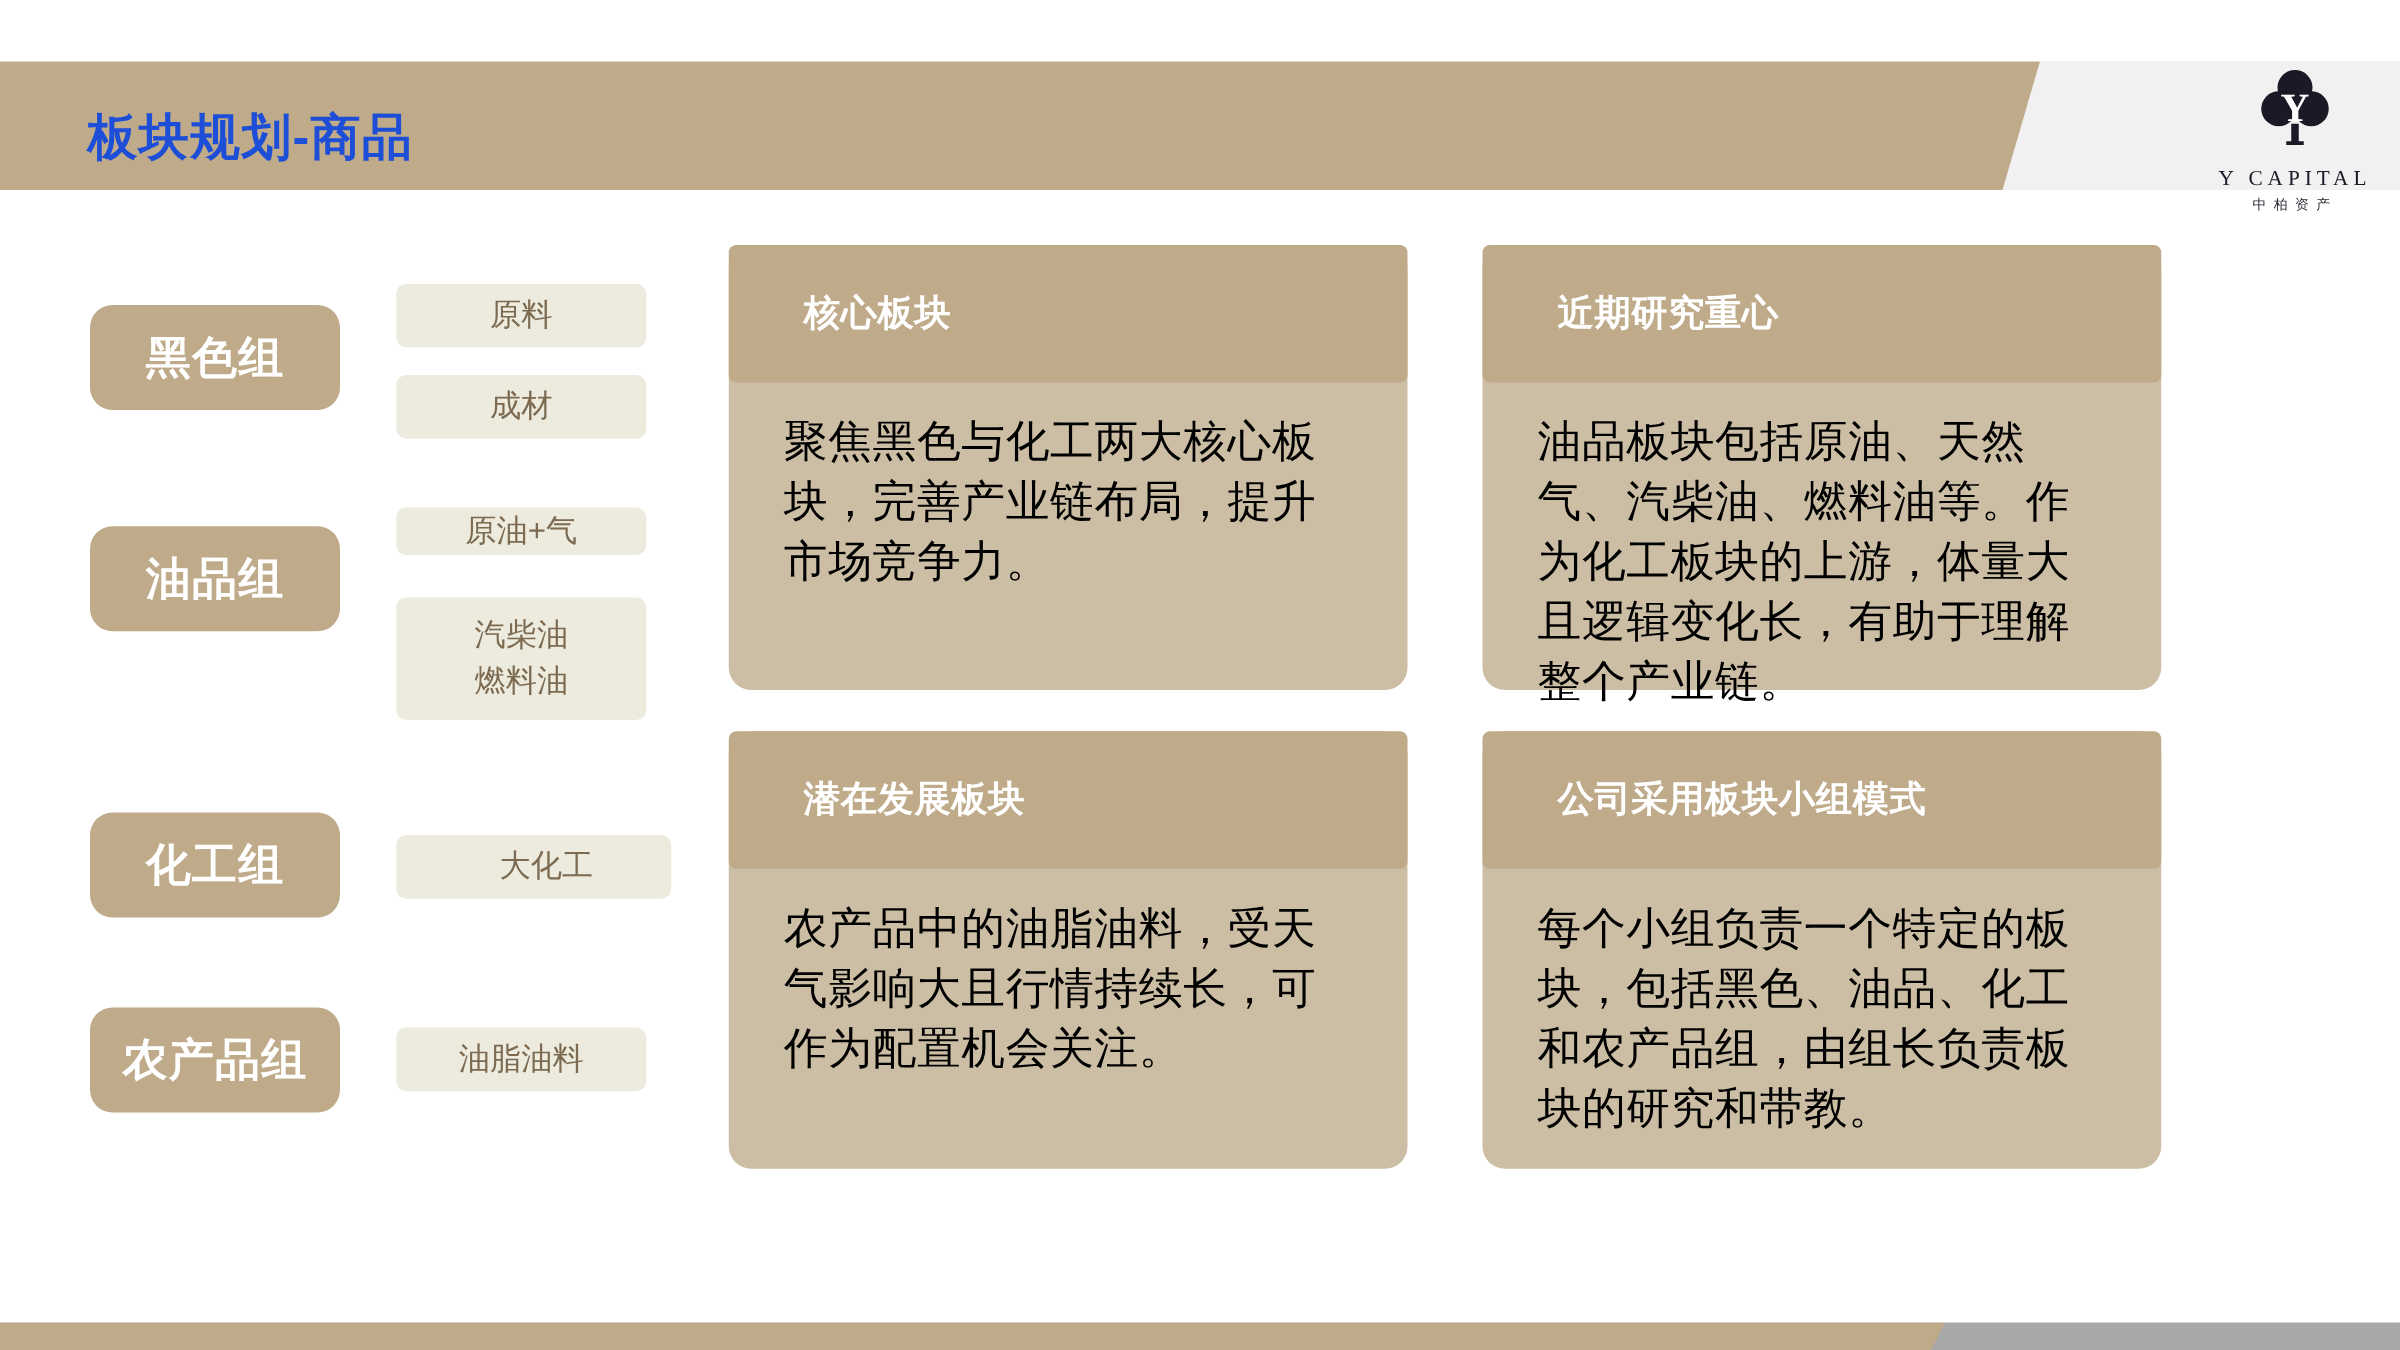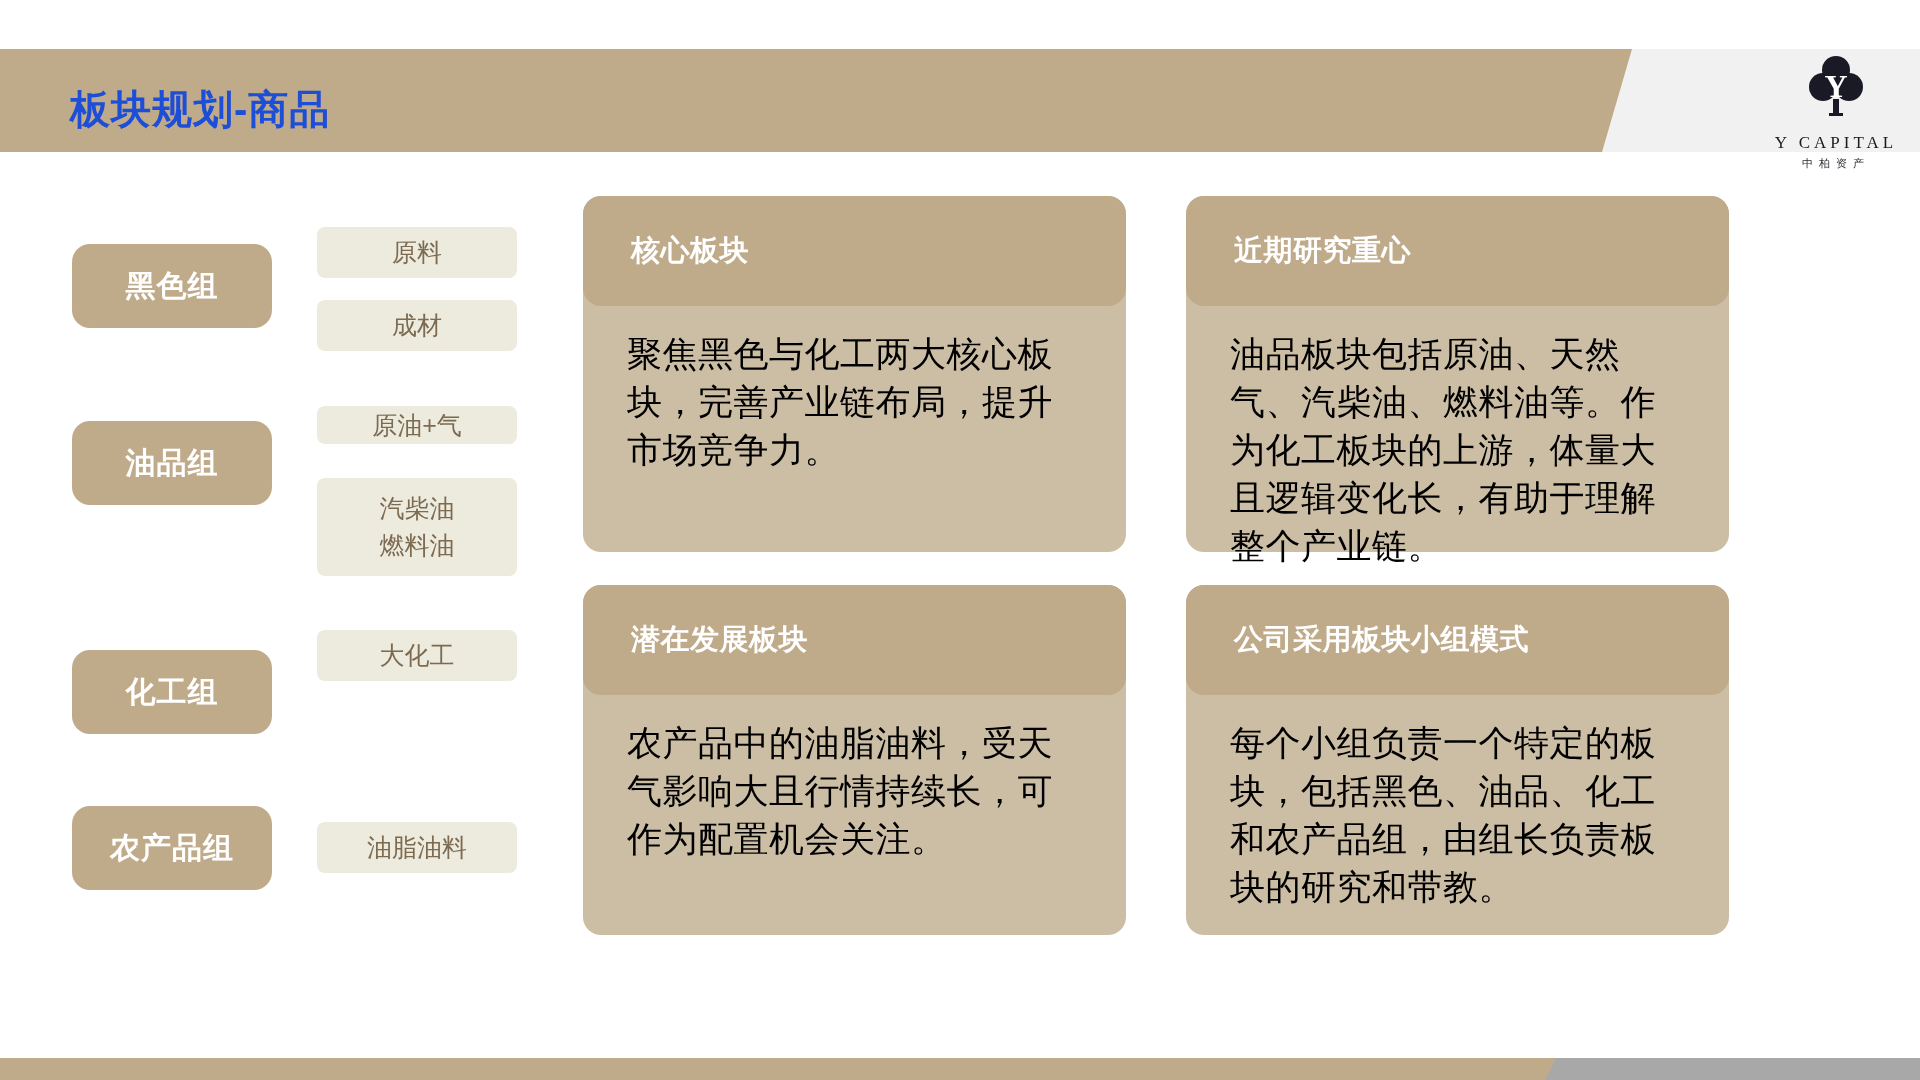--- a/index.html
+++ b/index.html
@@ -43,50 +43,50 @@
   .logo-sub{
     margin-top:3px;
     font-size:11px;color:#2a2a33;letter-spacing:6px;white-space:nowrap;
   }
 
   
   .group-pill{
     position:absolute;left:72px;width:200px;height:84px;
     background:#bfaa8a;border-radius:18px;
     display:flex;align-items:center;justify-content:center;
-    color:#ffffff;font-size:30px;font-weight:bold;letter-spacing:1px;
+    color:#ffffff;font-size:36px;font-weight:bold;letter-spacing:1px;
   }
   .item-pill{
     position:absolute;left:317px;width:200px;
     background:#edeade;border-radius:8px;
     display:flex;align-items:center;justify-content:center;
     color:#7c6b51;font-size:25px;
     white-space:pre-line;text-align:center;line-height:37px;
   }
   #grp-black{top:244px;}
   #grp-oil{top:421px;}
   #grp-chem{top:650px;}
   #grp-agri{top:806px;}
   #itm-raw{top:227px;height:51px;}
   #itm-finished{top:300px;height:51px;}
   #itm-crude{top:406px;height:38px;}
   #itm-gasoil{top:478px;height:98px;}
-  #itm-bigchem{top:630px;height:51px;}
+  #itm-bigchem{top:668px;height:51px;padding-left:20px;}
   #itm-oilseed{top:822px;height:51px;}
 
   
   .card{
     position:absolute;width:543px;
     background:#ccbea4;border-radius:18px;
   }
   .card-header{
     position:absolute;left:0;top:0;width:100%;height:110px;
-    background:#bfaa8a;border-radius:18px;
+    background:#bfaa8a;border-radius:6px;
     display:flex;align-items:center;
-    box-sizing:border-box;padding:0 48px;
+    box-sizing:border-box;padding:0 60px;
   }
   .card-title{
     color:#ffffff;font-size:29px;font-weight:bold;letter-spacing:0.5px;
   }
   .card-body{
     position:absolute;left:0;top:110px;right:0;bottom:0;
     box-sizing:border-box;padding:24px 42px 18px 44px;
     color:#000000;font-size:35px;line-height:48px;
     letter-spacing:0.5px;
   }

